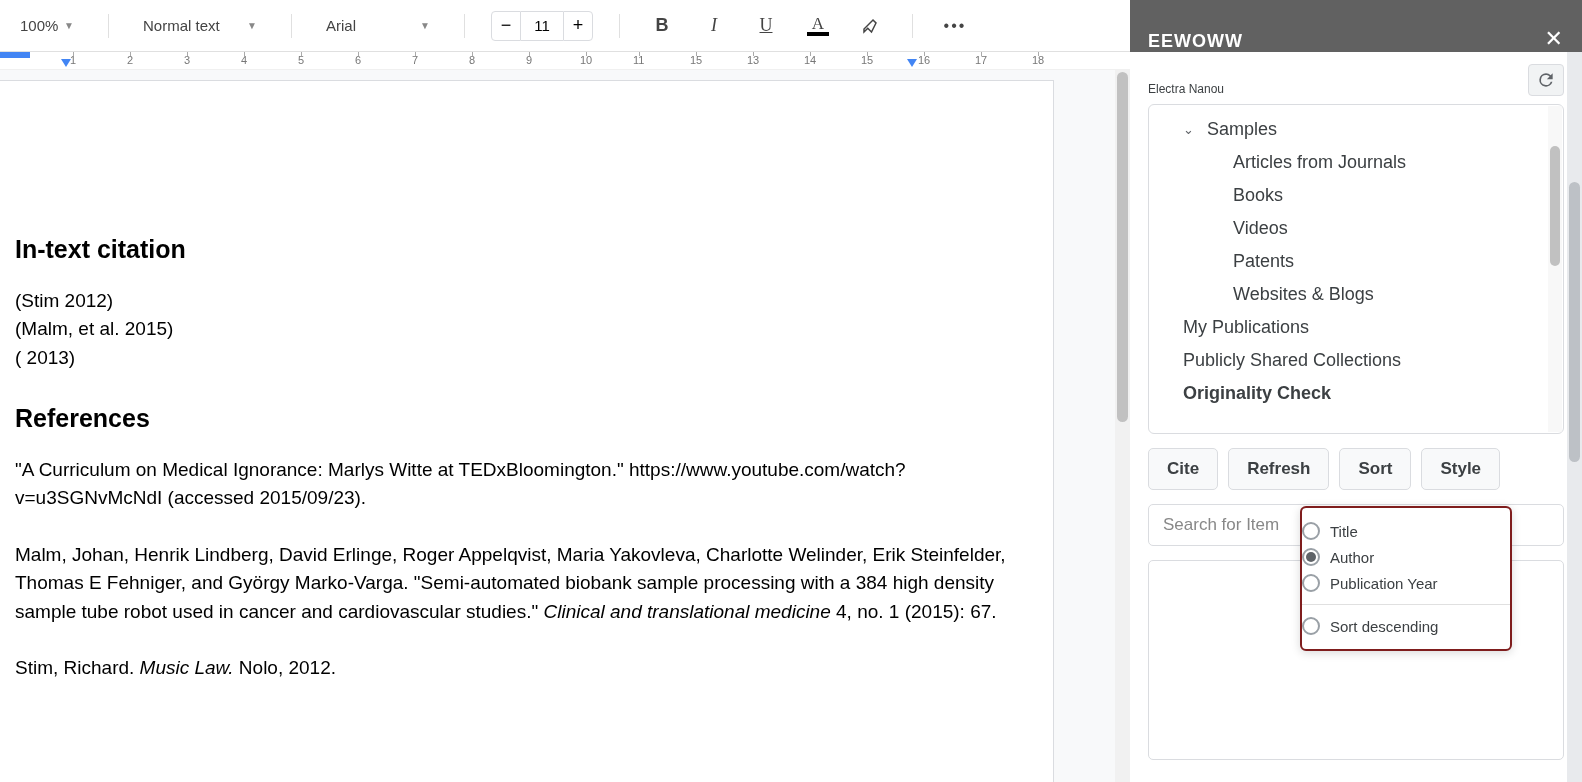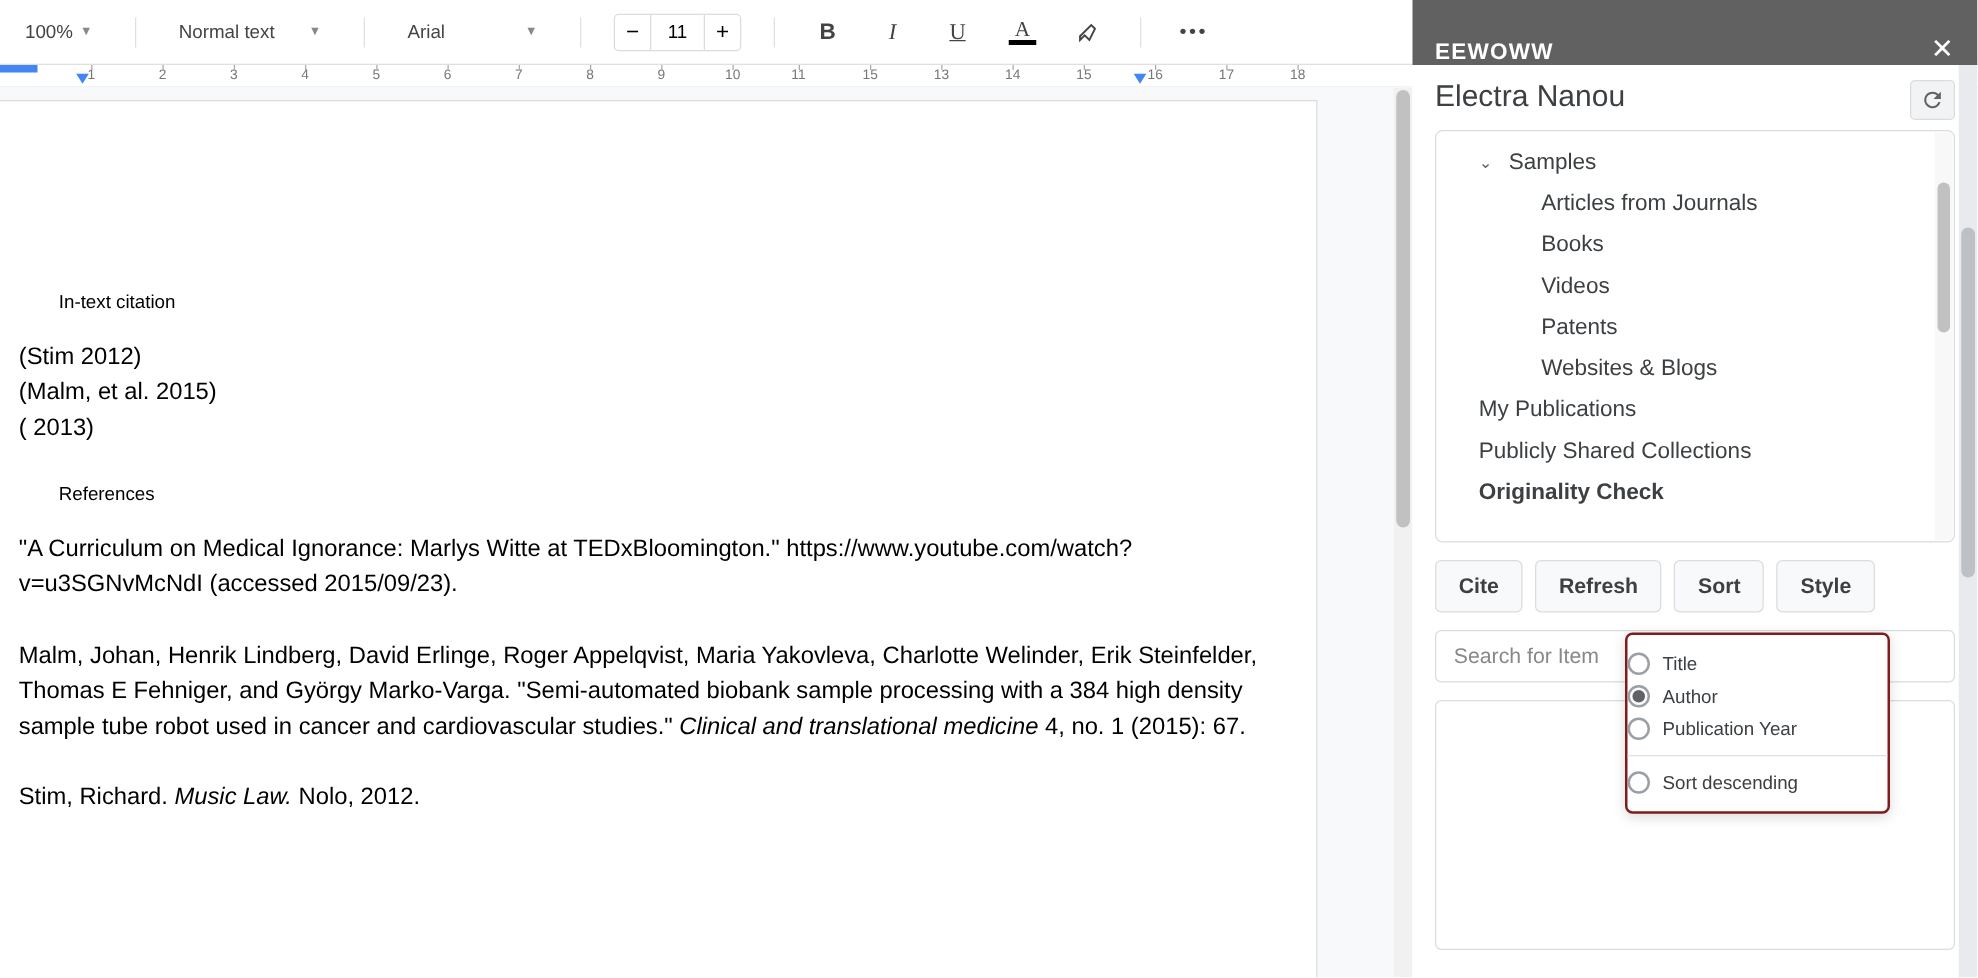--- a/index.html
+++ b/index.html
@@ -38,32 +38,32 @@
 .ruler { height: 18px; position: relative; background: #fff; font-size: 11px; color: #777; user-select: none; border-bottom: 1px solid #f0f0f0; }
 .ruler .bluestrip { position: absolute; left: 0; top: 0; height: 6px; width: 30px; background: #4285f4; }
 .ruler .tick { position: absolute; top: 2px; }
 .ruler .tick::before { content: ''; position: absolute; left: 50%; top: -2px; width: 1px; height: 4px; background: #aaa; }
 .ruler .indent { position: absolute; top: 6px; }
 .ruler .indent svg { display: block; }
 
 
 .docwrap { position: absolute; top: 70px; left: 0; width: 1130px; height: 712px; overflow: hidden; background: #f8f9fa; }
 .page { position: absolute; left: -6px; top: 10px; width: 1060px; min-height: 1200px; background: #fff; border: 1px solid #dadce0; padding: 150px 20px 60px 20px; font-size: 19px; line-height: 1.5; color: #000; }
-.page h3 { font-size: 15px; font-weight: normal; margin-bottom: 18px; margin-left: 32px; }
+.page h3 { font-size: 25px; font-weight: bold; margin-bottom: 18px; }
 .page .para { margin-bottom: 0; }
 .page .block { margin-bottom: 28px; }
 .page .it { font-style: italic; }
 .docscroll { position: absolute; right: 0; top: 0; width: 15px; height: 100%; background: #f1f1f1; }
 .docscroll .thumb { position: absolute; right: 2px; top: 2px; width: 11px; height: 350px; background: #c1c1c1; border-radius: 6px; }
 
 
 .sidebar { position: absolute; right: 0; top: 0; width: 452px; height: 782px; background: #fff; display: flex; flex-direction: column; }
 .sb-header { height: 52px; background: #616161; color: #fff; display: flex; align-items: flex-end; padding: 0 18px; font-size: 18px; letter-spacing: 1px; font-weight: bold; }
 .sb-header .x { margin-left: auto; font-size: 22px; cursor: pointer; font-weight: normal; }
-.sb-user { display: flex; align-items: flex-start; padding: 12px 18px 8px; font-size: 24px; color: #3c4043; }
+.sb-user { display: flex; align-items: flex-end; padding: 12px 18px 8px; font-size: 12px; color: #3c4043; }
 .sb-refresh { margin-left: auto; width: 36px; height: 32px; background: #f1f3f4; border: 1px solid #dadce0; border-radius: 4px; display: flex; align-items: center; justify-content: center; cursor: pointer; }
 .sb-refresh svg { width: 20px; height: 20px; }
 .sb-outer { padding: 0 18px; }
 .sb-tree { border: 1px solid #dadce0; border-radius: 6px; position: relative; padding: 8px 0; height: 330px; overflow: hidden; }
 .sb-tree .treescroll { position: absolute; right: 1px; top: 1px; bottom: 1px; width: 14px; background: #f8f8f8; }
 .sb-tree .treescroll .tt { position: absolute; right: 2px; top: 40px; width: 10px; height: 120px; background: #c1c1c1; border-radius: 5px; }
 .tree-row { display: flex; align-items: center; padding: 6px 18px; font-size: 18px; color: #3c4043; cursor: pointer; }
 .tree-row.lvl1 { padding-left: 34px; }
 .tree-row.lvl2 { padding-left: 84px; }
 .tree-row .chev { width: 16px; margin-right: 8px; font-size: 13px; color: #5f6368; }

